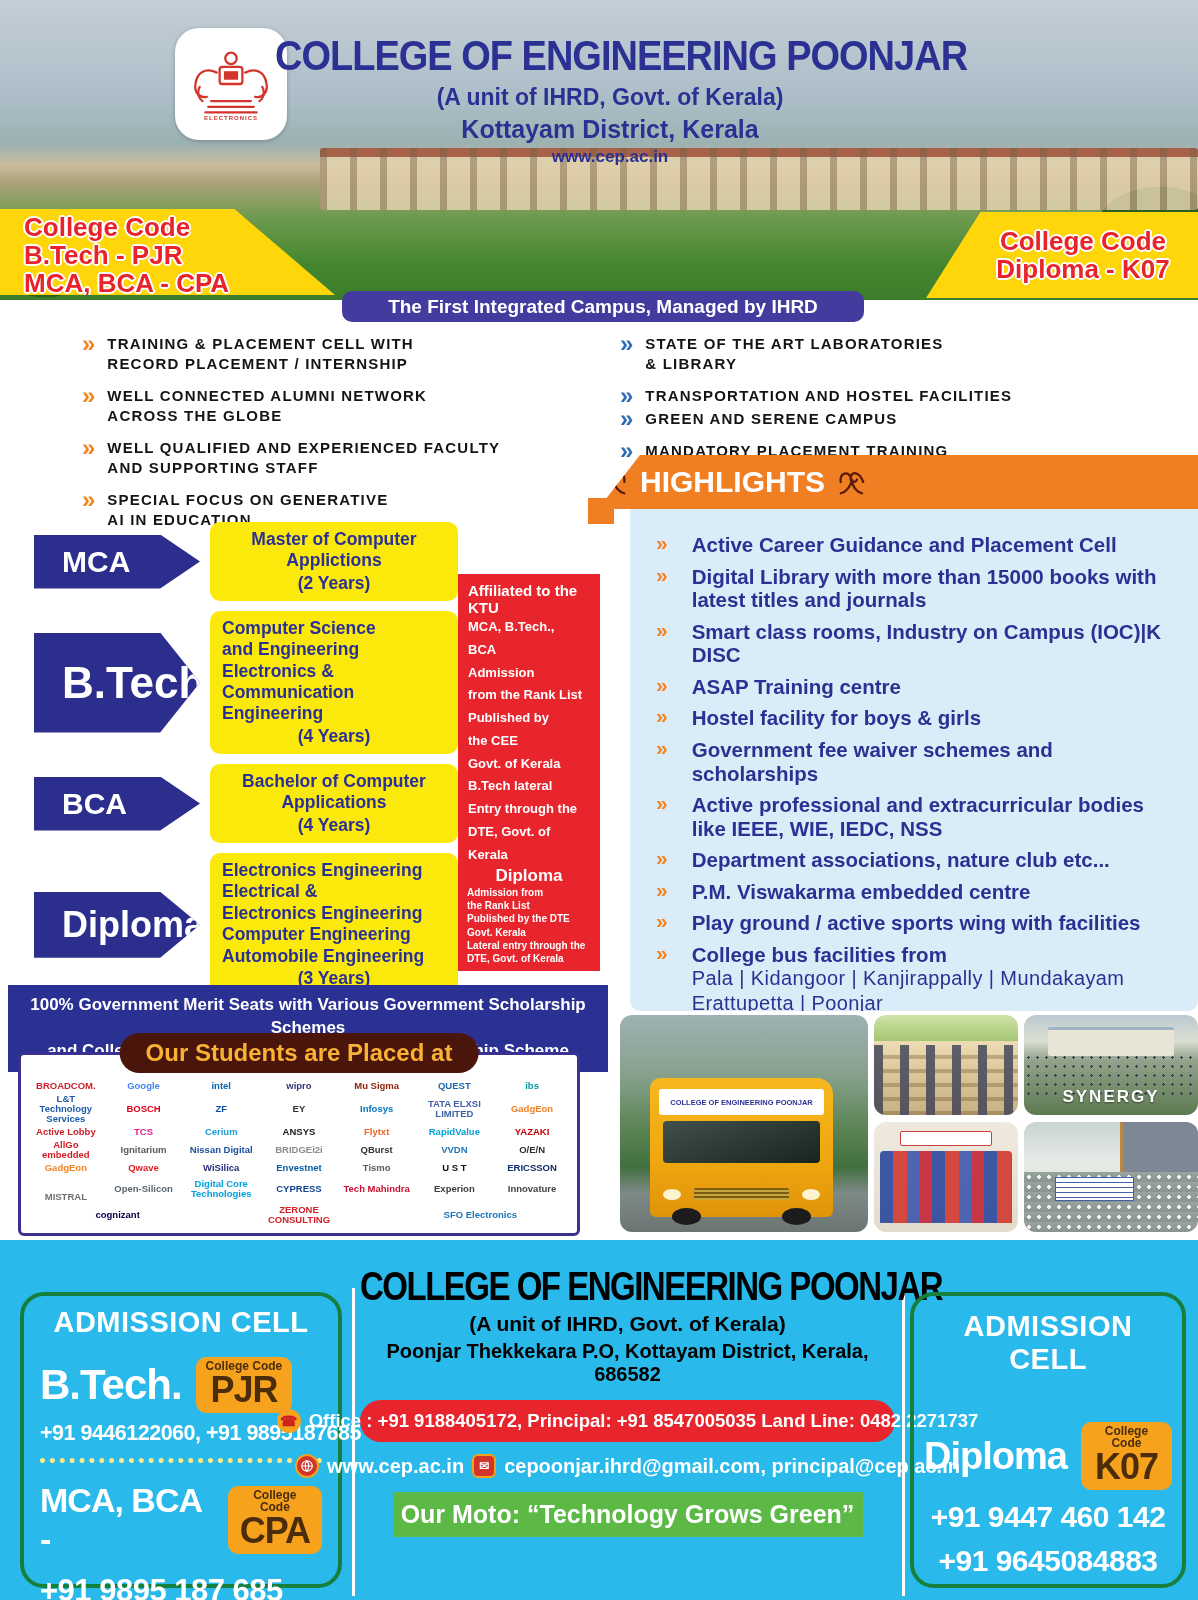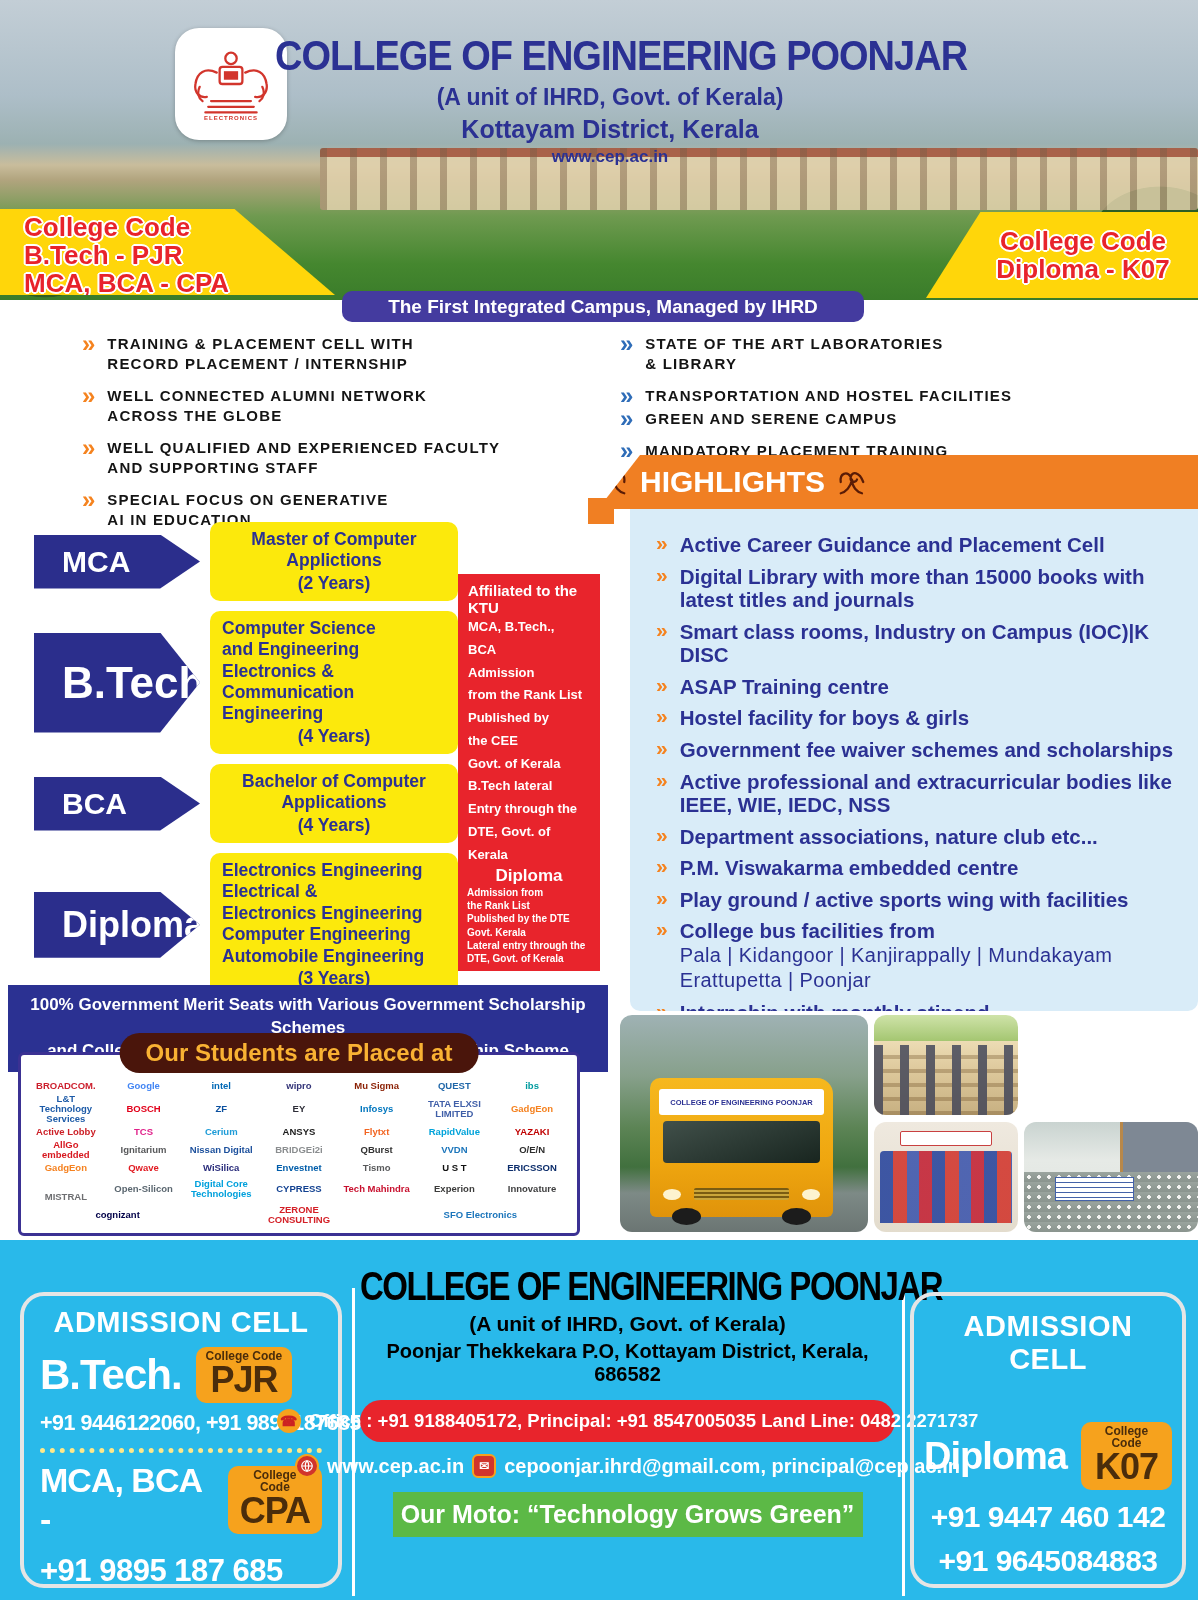--- a/index.html
+++ b/index.html
@@ -82,21 +82,21 @@
       font-size:17px;font-weight:800;text-align:center;line-height:1.35;padding:9px 0;box-sizing:border-box;}
 
   
   .hl-banner{position:absolute;left:598px;top:455px;width:600px;height:54px;background:#f07f23;
       clip-path:polygon(7% 0,100% 0,100% 100%,0 100%);display:flex;align-items:center;gap:12px;}
   .hl-square{position:absolute;left:588px;top:498px;width:26px;height:26px;background:#f07f23;}
   .hl-panel{position:absolute;left:630px;top:509px;width:568px;height:502px;background:#d9ecf8;
       border-radius:0 0 10px 10px;padding:24px 16px 0 26px;box-sizing:border-box;overflow:hidden;}
   .hl{display:flex;gap:12px;margin-bottom:8px;align-items:flex-start;}
   .hl .chev{font-size:21px;margin-top:2px;}
-  .hl-body{display:block;}
+  .hl-body{display:block;margin-left:12px;}
   .hl-text{display:block;color:#2b3193;font-size:20.5px;font-weight:800;line-height:1.15;}
   .hl-sub{display:block;color:#2b3193;font-size:20px;font-weight:400;letter-spacing:.4px;line-height:1.25;}
   .hl-sub:empty{display:none;}
 
   
   .placed{position:absolute;left:18px;top:1052px;width:562px;height:184px;background:#fff;
       border:3px solid #3b3193;border-radius:6px;box-sizing:border-box;}
   .placed-pill{position:absolute;left:50%;top:-22px;transform:translateX(-50%);
       background:#4a150b;color:#f9b233;font-size:24px;font-weight:900;border-radius:24px;
       padding:6px 26px;white-space:nowrap;}
@@ -147,25 +147,25 @@
   .rally-crowd{position:absolute;left:0;right:0;bottom:0;height:55%;
       background:radial-gradient(circle 3px,#f4f4f2 55%,rgba(0,0,0,0) 56%),
                  linear-gradient(180deg,#9aa49e 0%,#8a948e 100%);background-size:10px 10px;}
   .rally-banner{position:absolute;left:18%;bottom:28%;width:44%;height:20%;background:#fff;
       border:1px solid #4462a8;background-image:repeating-linear-gradient(180deg,rgba(0,0,0,0) 0 4px,#4462a8 4px 5px);}
 
   
   .footer{position:absolute;left:0;top:1240px;width:1198px;height:360px;background:#29b9ea;}
   .vdiv{position:absolute;top:48px;width:3px;height:308px;background:#ffffff;}
   .vdiv.v1{left:352px;} .vdiv.v2{left:902px;}
-  .adm{position:absolute;border:4px solid #e5e5e5;border-radius:24px;box-sizing:border-box;color:#fff;}
+  .adm{position:absolute;border:4px solid #15803d;border-radius:24px;box-sizing:border-box;color:#fff;}
   .adm-left{left:20px;top:52px;width:322px;height:296px;padding:10px 16px;}
   .adm-right{left:910px;top:52px;width:276px;height:296px;padding:14px 10px;text-align:center;}
   .adm-title{font-size:29px;font-weight:800;text-align:center;letter-spacing:.5px;}
-  .prog-row{display:flex;align-items:center;gap:14px;margin-top:8px;}
+  .prog-row{display:flex;align-items:center;gap:14px;margin-top:18px;}
   .prog-name{font-size:42px;font-weight:900;letter-spacing:-1px;}
   .badge{background:#f6a21d;border-radius:10px;padding:3px 10px 5px;text-align:center;display:inline-block;}
   .badge-label{font-size:12px;font-weight:800;color:#4b2d0b;line-height:1;}
   .badge-code{font-size:36px;font-weight:900;color:#4b2d0b;line-height:1;letter-spacing:-1px;}
   .phones{font-size:21.5px;font-weight:900;letter-spacing:-.5px;margin-top:8px;white-space:nowrap;}
   .dotted{border:none;border-top:5px dotted #ffe98a;margin:12px 0 2px;}
   .prog-name.m2{font-size:34px;}
   .phone-big{font-size:31px;font-weight:900;margin-top:14px;letter-spacing:-.5px;}
   .adm-right .prog-row{justify-content:center;margin-top:46px;}
   .adm-right .prog-name{font-size:38px;}
@@ -560,20 +560,25 @@
       <div class="bus-grill"></div>
       <div class="bus-light l"></div>
       <div class="bus-light r"></div>
       <div class="bus-wheel l"></div>
       <div class="bus-wheel r"></div>
     </div>
   </div>
   <div class="photo photo-lab">
     <div class="lab-desks"></div>
   </div>
+  <div class="photo photo-syn">
+    <div class="syn-building"></div>
+    <div class="syn-crowd"></div>
+    <div class="syn-text">SYNERGY</div>
+  </div>
   <div class="photo photo-grad">
     <div class="grad-banner"></div>
     <div class="grad-people"></div>
   </div>
   <div class="photo photo-rally">
     <div class="rally-building"></div>
     <div class="rally-crowd"></div>
     <div class="rally-banner"></div>
   </div>
 

